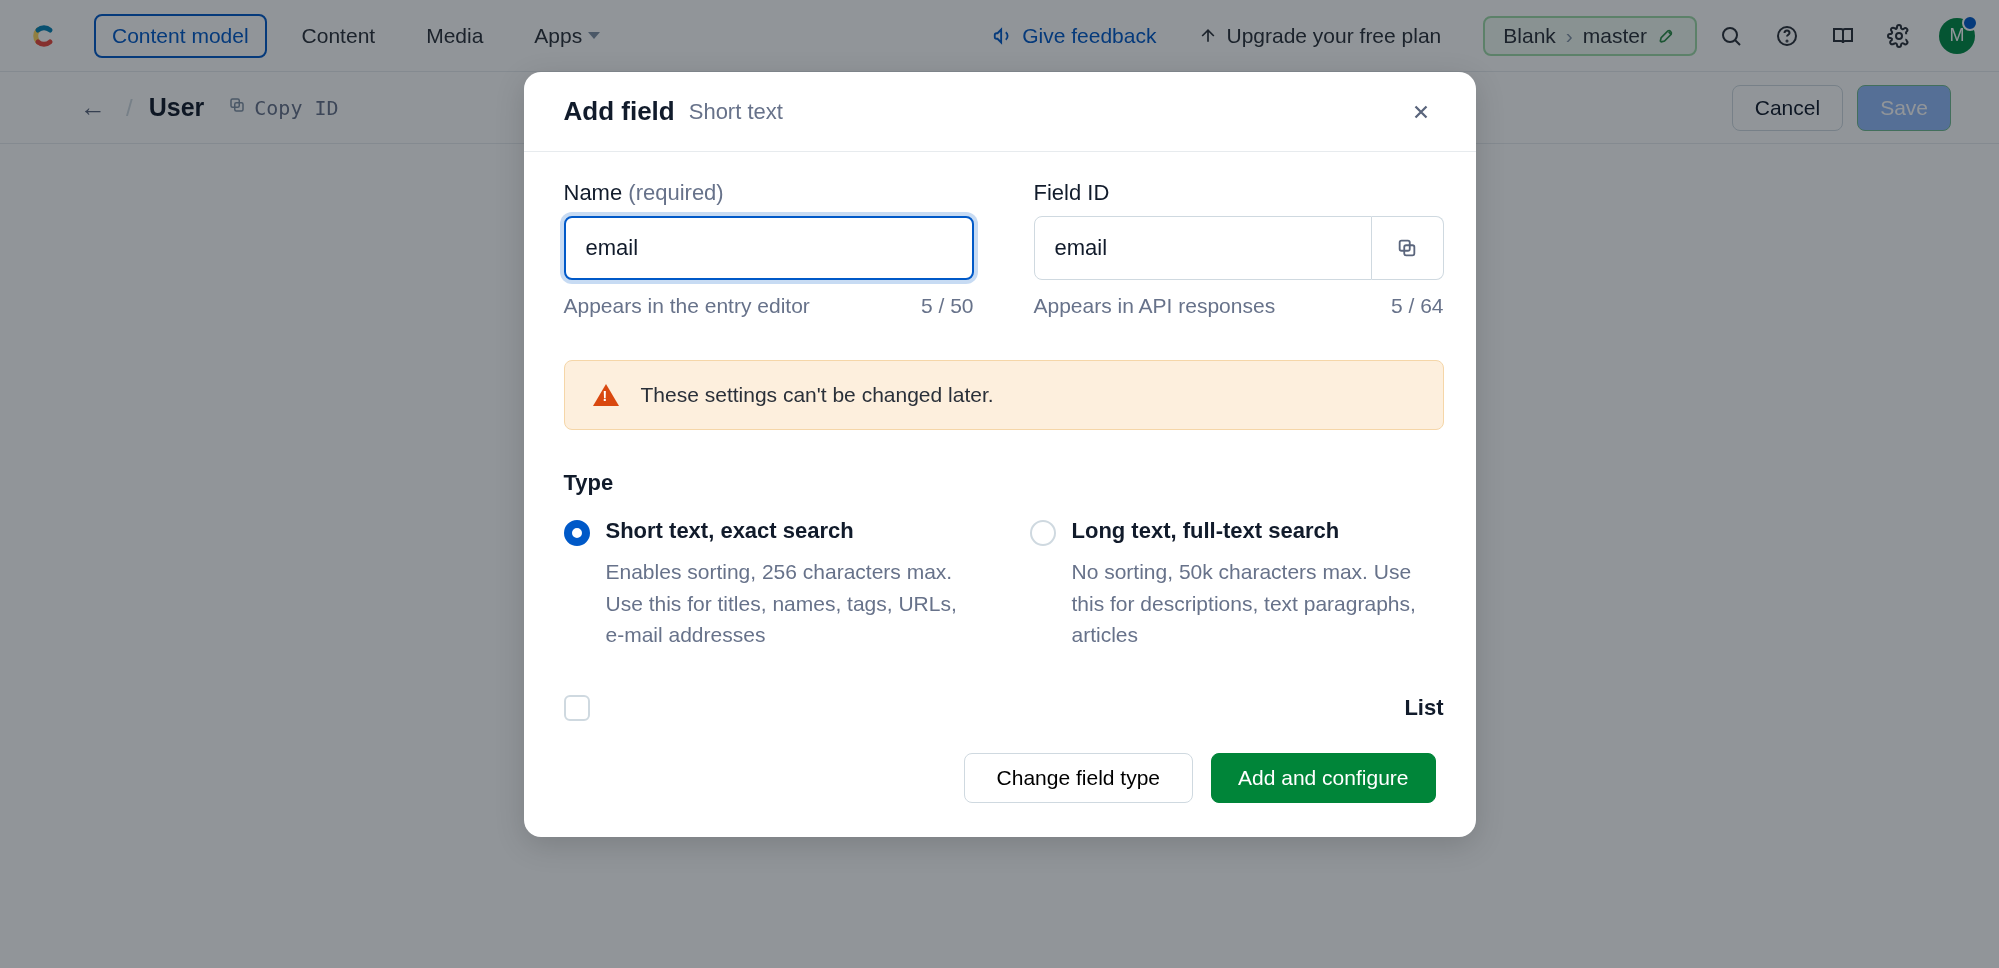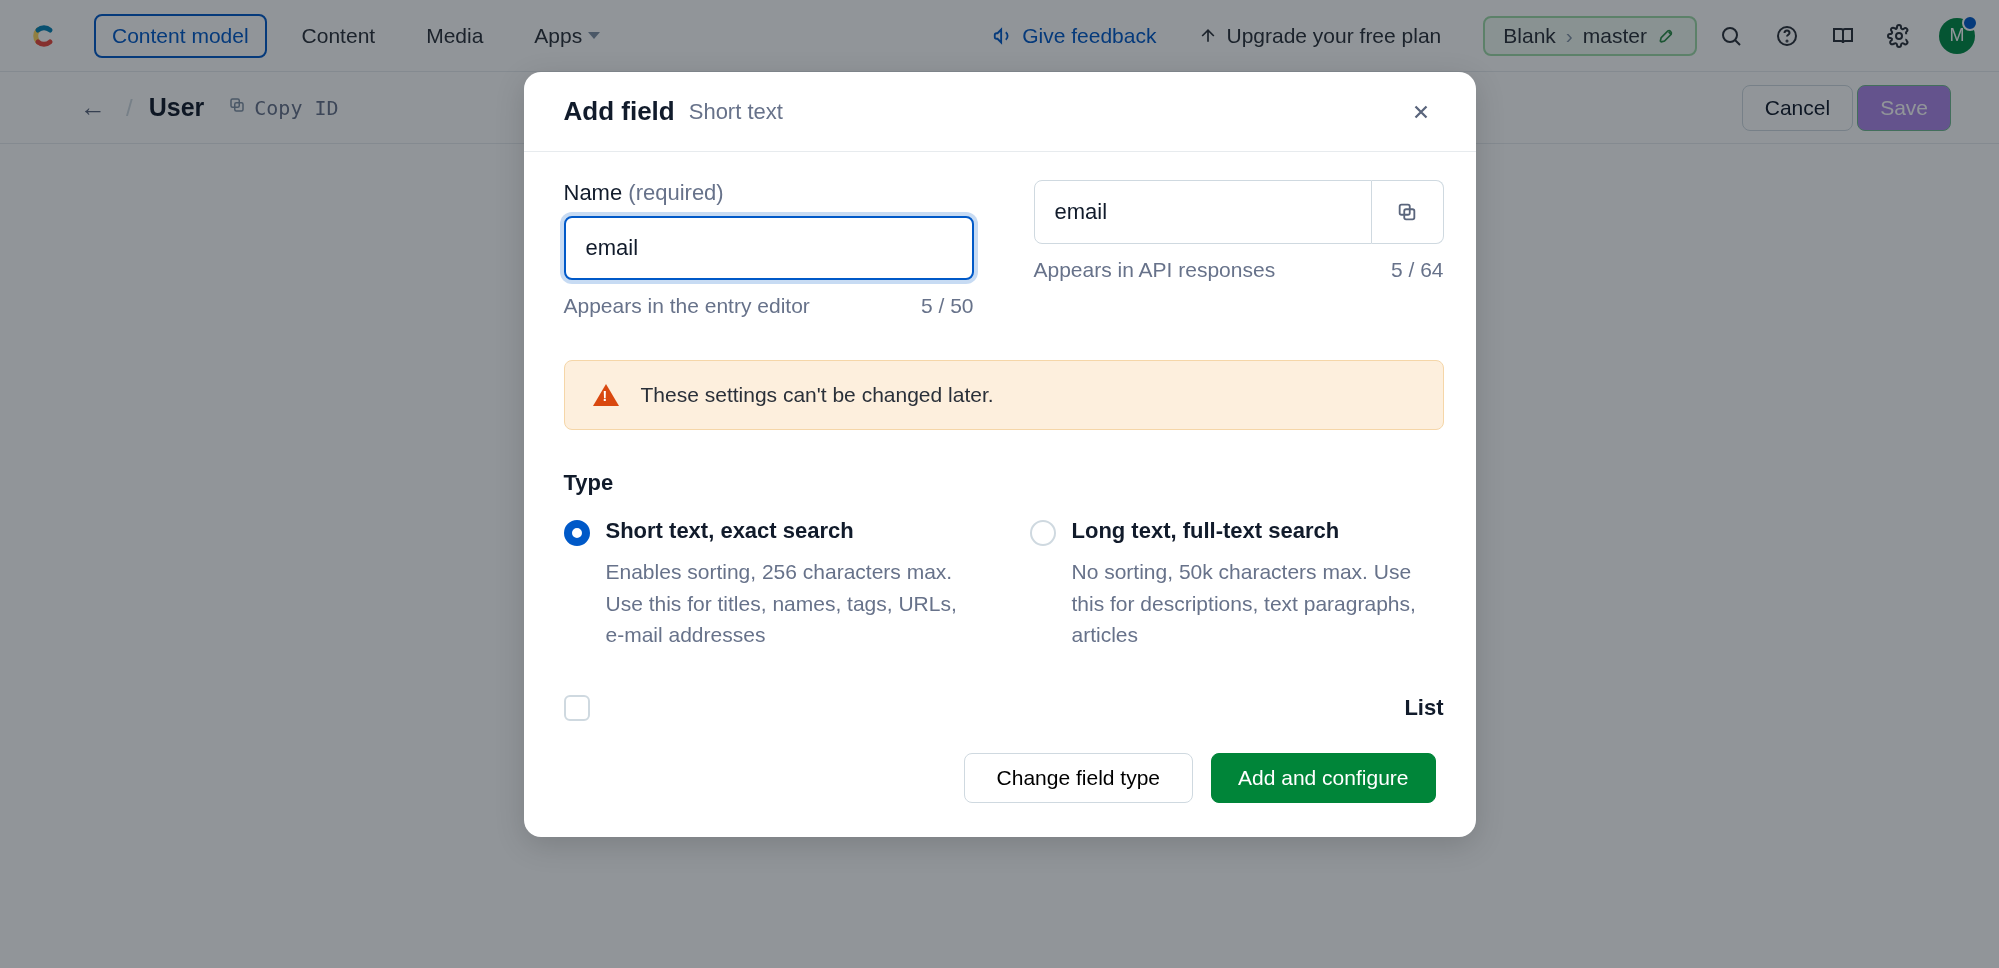--- a/index.html
+++ b/index.html
@@ -102,24 +102,24 @@
   .btn {
     font-size: 21px;
     padding: 10px 22px;
     border-radius: 8px;
     cursor: pointer;
     border: 1px solid #cfd9e0;
     background: #fff;
     color: #111b2b;
   }
   .btn.save {
-    background: #6d28d9;
+    background: #3b82f6;
     border-color: #008539;
     color: #fff;
-    margin-left: 4px;
+    margin-left: 14px;
     opacity: 0.55;
   }
 
   
   .bg-content {
     position: absolute;
     top: 144px; left: 0; right: 0; bottom: 0;
     display: flex;
     justify-content: center;
     padding-top: 540px;
@@ -388,20 +388,21 @@
             <span class="req">(required)</span>
           </label>
           <input type="text" class="text-input focused" value="email" style="">
           <div class="hint-row">
             <span>Appears in the entry editor</span>
             <span>5 / 50</span>
           </div>
         </div>
 
         <div class="form-col">
+          <label class="form-label">Field ID</label>
           <div class="field-id-wrap">
             <input type="text" class="text-input field-id-input" value="email" style="">
             <div class="copy-btn">
               <svg width="22" height="22" viewBox="0 0 24 24" fill="none" stroke="currentColor" stroke-width="2">
                   <rect x="9" y="9" width="11" height="11" rx="2"></rect>
                   <rect x="4" y="4" width="11" height="11" rx="2"></rect>
                 </svg>
             </div>
           </div>
           <div class="hint-row">

